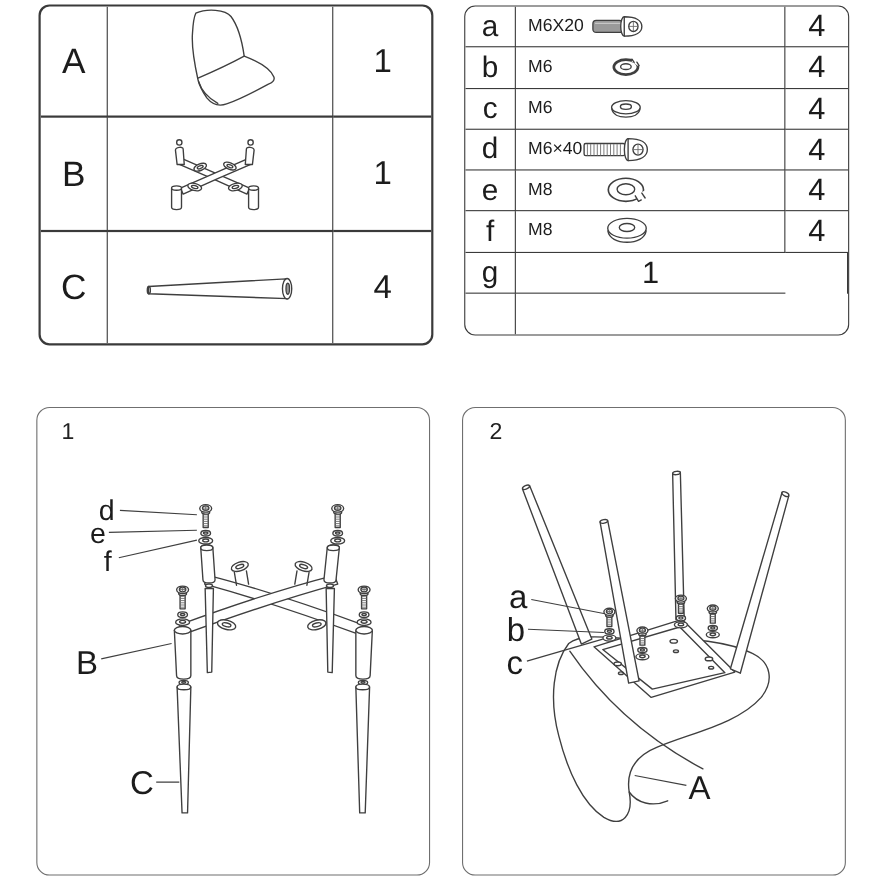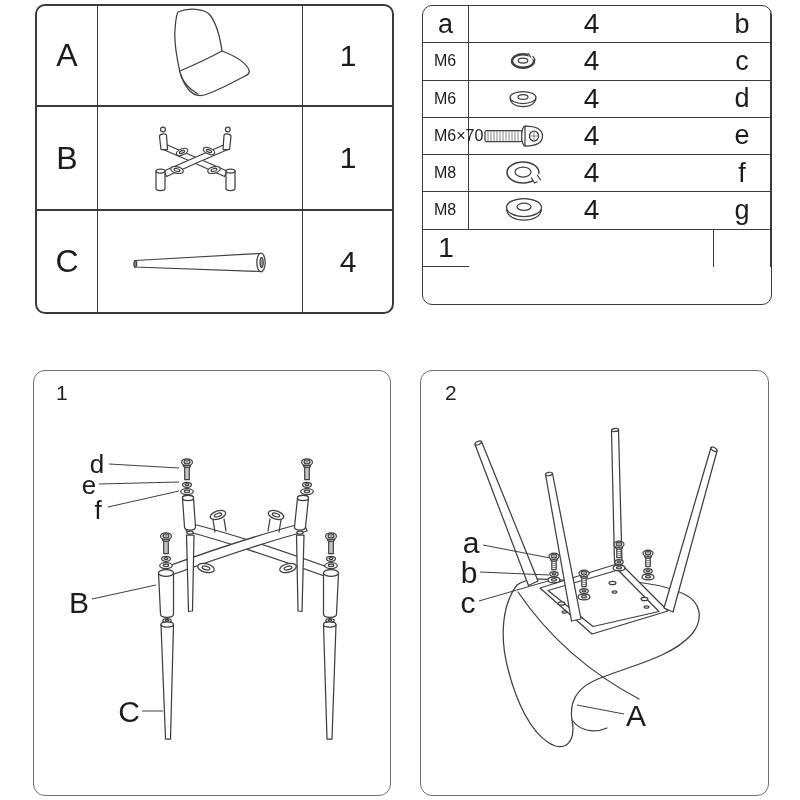--- a/index.html
+++ b/index.html
@@ -102,20 +102,31 @@
   <div class="cell parts-qty">
       <span>4</span>
     </div>
 </div>
 
 <div class="grid-table hw-table">
 
   <div class="cell b-r b-b hw-letter">
       <span>a</span>
     </div>
+  <div class="cell b-r b-b hw-spec-cell">
+    <span>M6X20</span>
+    <svg class="hw-icon" style="left:68px" width="64" height="34" viewBox="0 0 64 34">
+      <rect class="gray" x="2" y="11.5" width="27" height="11" rx="3"></rect>
+      <path class="thin" d="M4,14.2 L27,14.2" style="stroke:#d9d9d9"></path>
+      <ellipse class="wh" cx="30.5" cy="17" rx="3.2" ry="8.8"></ellipse>
+      <path class="wh" d="M30.5,8.2 C41.5,8.2 46.5,12 46.5,17 C46.5,22 41.5,25.8 30.5,25.8 Z"></path>
+      <ellipse class="ln" cx="38.8" cy="17" rx="4.2" ry="4.6"></ellipse>
+      <path class="thin" d="M34.8,17 L42.8,17 M38.8,12.6 L38.8,21.4"></path>
+    </svg>
+  </div>
   <div class="cell b-b hw-qty">
       <span>4</span>
     </div>
 
   <div class="cell b-r b-b hw-letter">
       <span>b</span>
     </div>
   <div class="cell b-r b-b hw-spec-cell">
     <span>M6</span>
     <svg class="hw-icon" style="left:85px" width="30" height="24" viewBox="0 0 30 24">
@@ -141,21 +152,21 @@
     </svg>
   </div>
   <div class="cell b-b hw-qty">
       <span>4</span>
     </div>
 
   <div class="cell b-r b-b hw-letter">
       <span>d</span>
     </div>
   <div class="cell b-r b-b hw-spec-cell">
-    <span>M6×70</span>
+    <span>M6×40</span>
     <svg class="hw-icon" style="left:60px" width="78" height="34" viewBox="0 0 78 34">
       <rect class="wh" x="2" y="11.5" width="37" height="11" rx="1.5"></rect>
       <path class="thin" d="M5,12 V22.5 M8,12 V22.5 M11,12 V22.5 M14,12 V22.5 M17,12 V22.5 M20,12 V22.5 M23,12 V22.5 M26,12 V22.5 M29,12 V22.5 M32,12 V22.5 M35,12 V22.5"></path>
       <ellipse class="wh" cx="42" cy="17" rx="3.4" ry="10"></ellipse>
       <path class="wh" d="M42,7 C54,7 59.5,11.2 59.5,17 C59.5,22.8 54,27 42,27 Z"></path>
       <ellipse class="ln" cx="51" cy="17" rx="4.6" ry="5"></ellipse>
       <path class="thin" d="M46.6,17 L55.4,17 M51,12.2 L51,21.8"></path>
     </svg>
   </div>
   <div class="cell b-b hw-qty">

